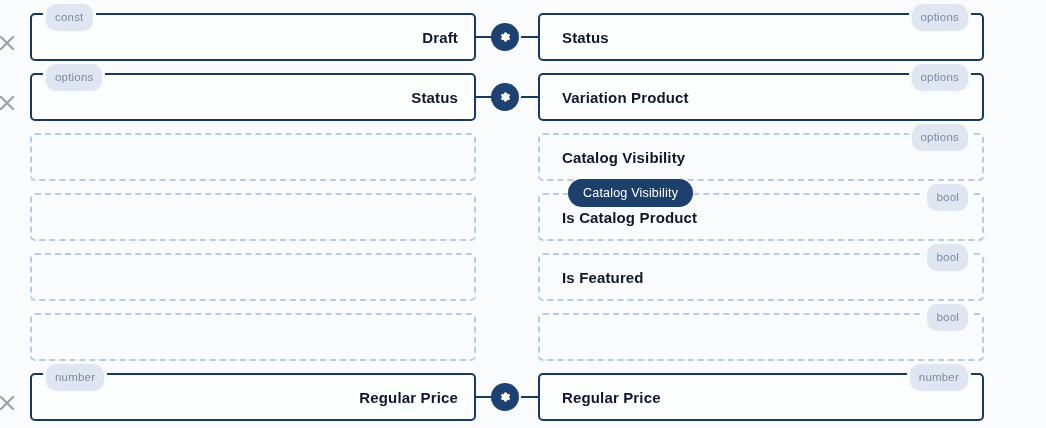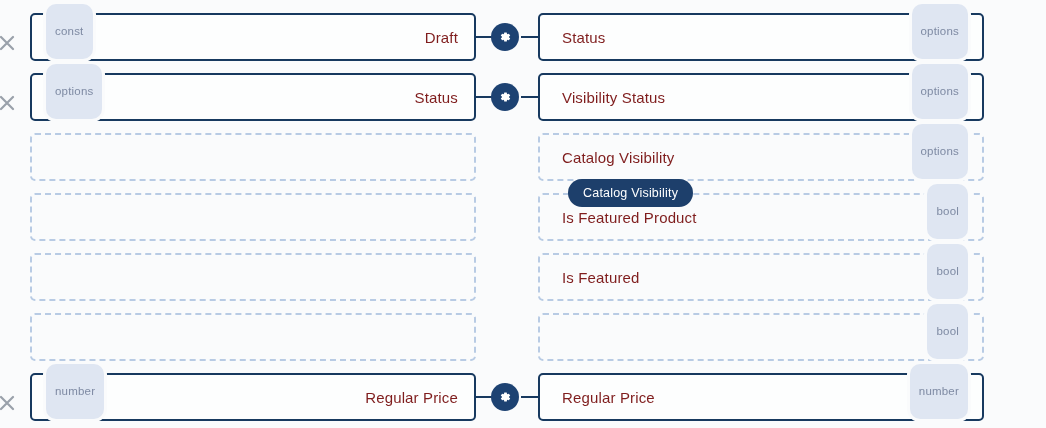--- a/index.html
+++ b/index.html
@@ -64,33 +64,34 @@
     background: transparent;
   }
 
   .field-label {
     position: absolute;
     top: 0;
     bottom: 0;
     display: flex;
     align-items: center;
     font-size: 15px;
-    color: #7f1d1d;
+    color: #0f172a;
     letter-spacing: .15px;
     white-space: nowrap;
+    font-weight: bold;
   }
   .field.left .field-label  { right: 16px; justify-content: flex-end; }
   .field.right .field-label { left: 22px; }
 
   
   .type-badge {
     position: absolute;
     top: -11px;
     height: 19px;
-    padding: 18px 9px;
+    padding: 4px 9px;
     border-radius: 10px;
     background: #dfe6f2;
     color: #7e8aa3;
     font-size: 11.5px;
     line-height: 19px;
     letter-spacing: .2px;
     white-space: nowrap;
     box-shadow: 0 0 0 3px #fafbfc;
   }
   .field.left  .type-badge { left: 14px; }
@@ -184,39 +185,39 @@
         <span class="wire r"></span>
         <span class="gear-btn">
           <svg width="14" height="14" viewBox="0 0 24 24" fill="#ffffff">
             <path d="M12 8.2a3.8 3.8 0 1 0 0 7.6 3.8 3.8 0 0 0 0-7.6zm0 5.6a1.8 1.8 0 1 1 0-3.6 1.8 1.8 0 0 1 0 3.6z"></path>
             <path d="M20.5 13.6l-1.6-.9a7 7 0 0 0 0-1.4l1.6-.9a.6.6 0 0 0 .23-.8l-1.7-2.9a.6.6 0 0 0-.78-.25l-1.7.75a7 7 0 0 0-1.2-.7l-.2-1.85a.6.6 0 0 0-.6-.53h-3.4a.6.6 0 0 0-.6.53l-.2 1.85a7 7 0 0 0-1.2.7l-1.7-.75a.6.6 0 0 0-.78.25l-1.7 2.9a.6.6 0 0 0 .23.8l1.6.9a7 7 0 0 0 0 1.4l-1.6.9a.6.6 0 0 0-.23.8l1.7 2.9a.6.6 0 0 0 .78.25l1.7-.75a7 7 0 0 0 1.2.7l.2 1.85a.6.6 0 0 0 .6.53h3.4a.6.6 0 0 0 .6-.53l.2-1.85a7 7 0 0 0 1.2-.7l1.7.75a.6.6 0 0 0 .78-.25l1.7-2.9a.6.6 0 0 0-.23-.8z"></path>
           </svg>
         </span>
       </div>
       <div class="field right solid">
         <span class="type-badge">options</span>
-        <span class="field-label">Visibility Status</span>
+        <span class="field-label">Variation Product</span>
       </div>
     </div>
     <div class="row" style="top:133px">
       <div class="field left dashed">
         <span class="field-label"></span>
       </div>
       <div class="field right dashed">
         <span class="type-badge">options</span>
         <span class="field-label">Catalog Visibility</span>
       </div>
     </div>
     <div class="row" style="top:193px">
       <div class="field left dashed">
         <span class="field-label"></span>
       </div>
       <div class="field right dashed">
         <span class="type-badge">bool</span>
-        <span class="field-label">Is Featured Product</span>
+        <span class="field-label">Is Catalog Product</span>
       </div>
     </div>
     <div class="row" style="top:253px">
       <div class="field left dashed">
         <span class="field-label"></span>
       </div>
       <div class="field right dashed">
         <span class="type-badge">bool</span>
         <span class="field-label">Is Featured</span>
       </div>

